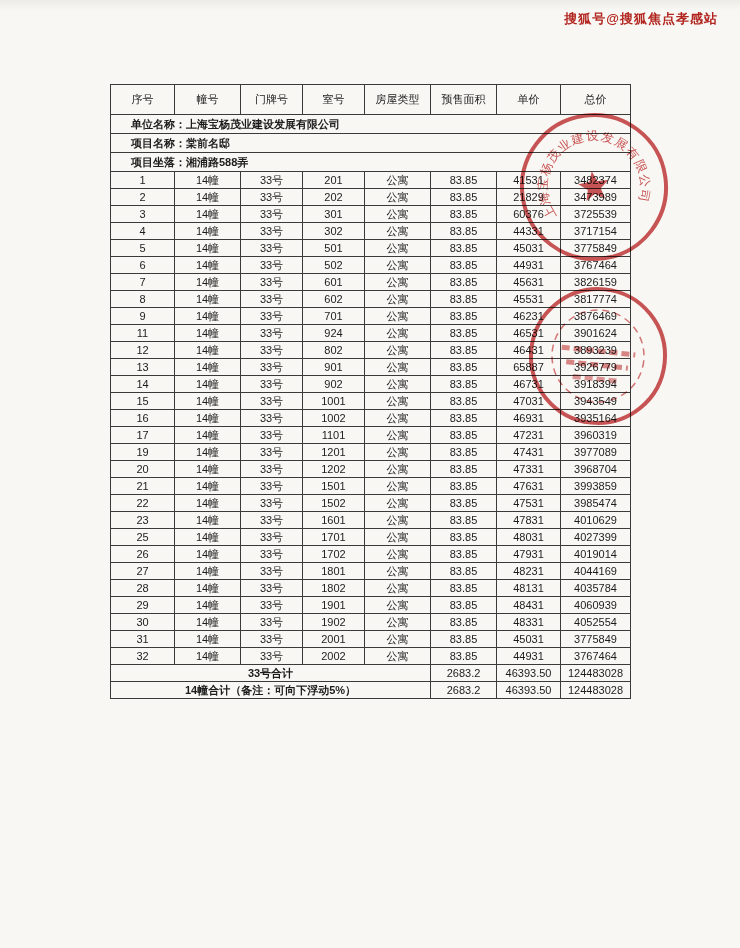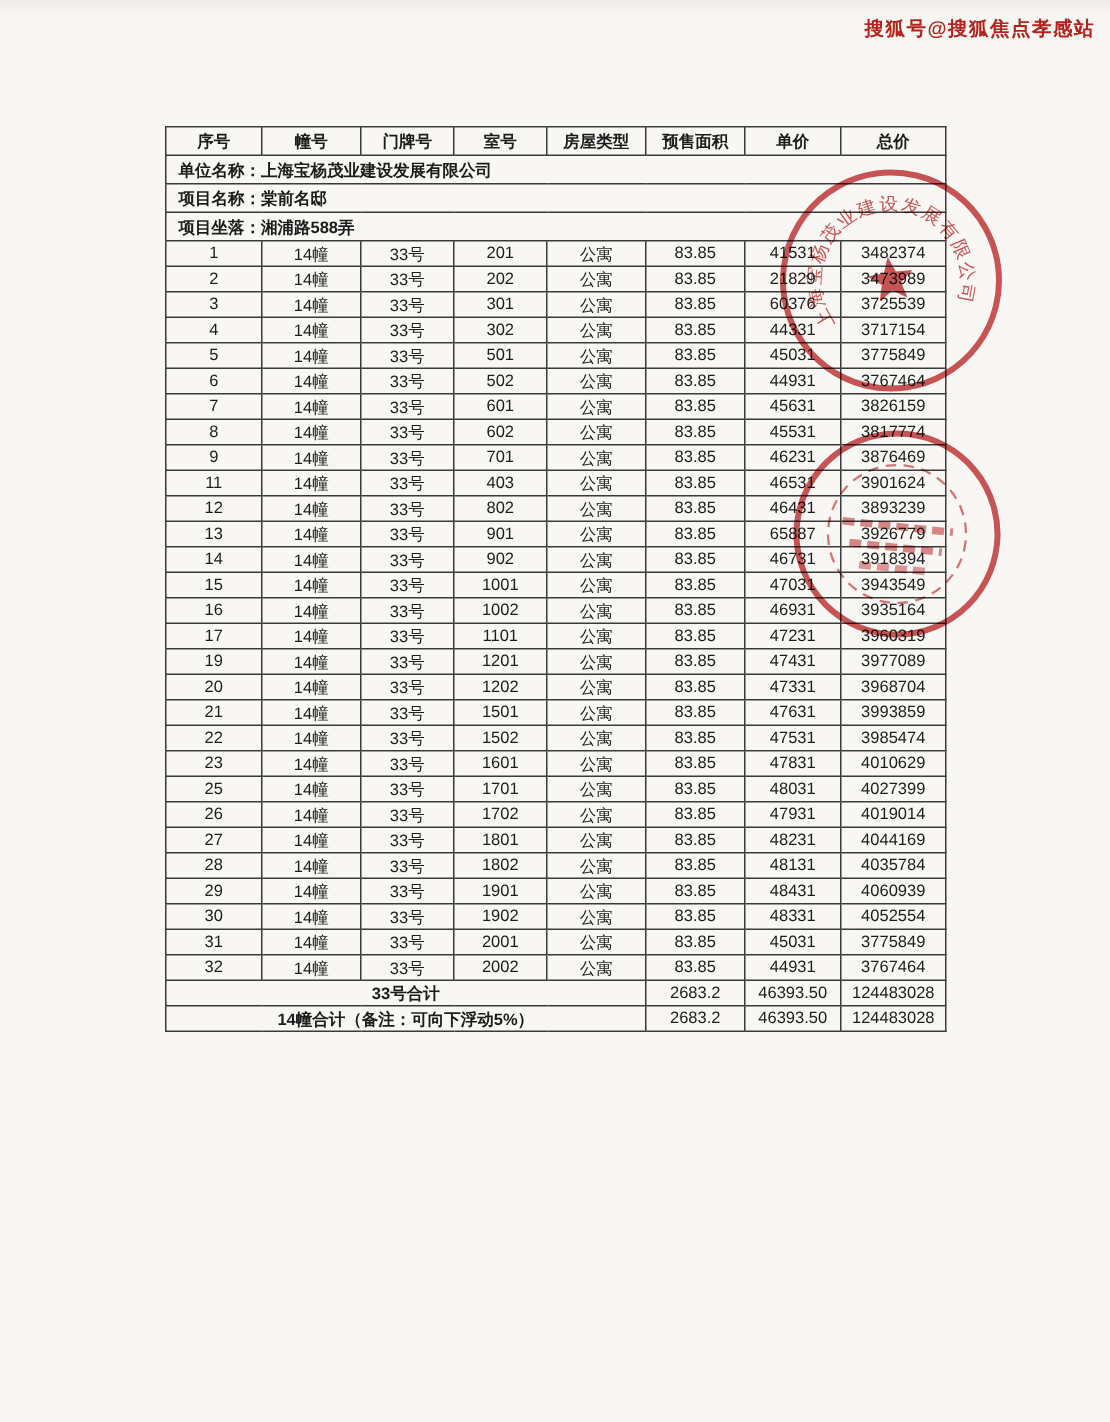--- a/index.html
+++ b/index.html
@@ -8,40 +8,40 @@
     background:#f7f5f1;
     font-family:"Liberation Sans","DejaVu Sans",sans-serif;
     position:relative;
     overflow:hidden;
   }
   .page {
     position:absolute; inset:0;
     background:linear-gradient(#edebe6, #f8f7f3 10px);
   }
   .watermark {
-    position:absolute; top:10px; right:10px;
+    position:absolute; top:10px; right:22px;
     color:#b2251f; font-weight:bold; font-size:13px; letter-spacing:1px;
     white-space:nowrap;
   }
   table.price-table {
     position:absolute; left:110px; top:84px; width:520px;
     border-collapse:collapse; table-layout:fixed; color:#1c1c1c;
     background:transparent;
   }
   .price-table td, .price-table th {
     border:1px solid #3a3a3a;
     font-size:11px; text-align:center;
     height:17px; padding:0 2px;
     overflow:hidden; white-space:nowrap;
     font-weight:normal;
   }
   .price-table .info-row td {
-    text-align:left; font-weight:bold; height:19px; padding-left:8px;margin-top:34px;
-  }
-  .price-table thead th { font-weight:bold; height:19px; }
+    text-align:left; font-weight:bold; height:19px; padding-left:20px;margin-top:34px;
+  }
+  .price-table thead th { font-weight:normal; height:30px; }
   .price-table .tot-label { font-weight:bold; }
   .stamp {
     position:absolute; mix-blend-mode:multiply; opacity:.85; pointer-events:none;
   }
   .stamp-1 { left:514px; top:107px; transform:rotate(-8deg); }
   .stamp-2 { left:523px; top:281px; transform:rotate(6deg); }
 </style>
 </head>
 <body>
 
@@ -171,21 +171,21 @@
           <td>701</td>
           <td>公寓</td>
           <td>83.85</td>
           <td>46231</td>
           <td>3876469</td>
         </tr>
         <tr>
           <td>11</td>
           <td>14幢</td>
           <td>33号</td>
-          <td>403</td>
+          <td>924</td>
           <td>公寓</td>
           <td>83.85</td>
           <td>46531</td>
           <td>3901624</td>
         </tr>
         <tr>
           <td>12</td>
           <td>14幢</td>
           <td>33号</td>
           <td>802</td>

